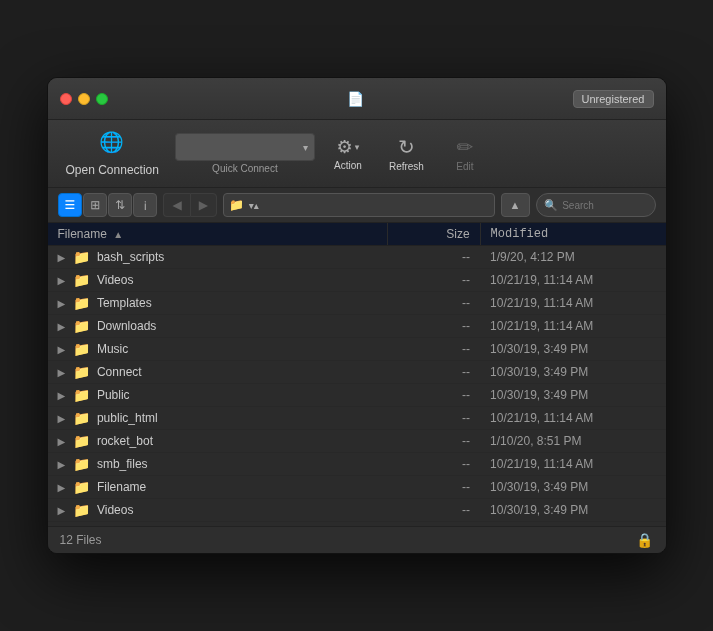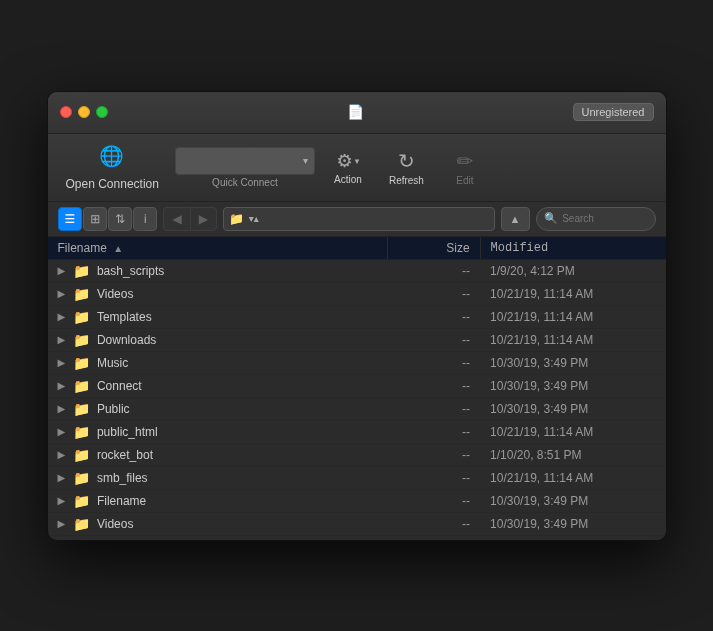--- a/index.html
+++ b/index.html
@@ -556,13 +556,17 @@
           <span>Videos</span>
         </div>
       </td>
       <td style="width:15%;text-align:right;color:#999;">--</td>
       <td style="width:30%;color:#999;">10/30/19, 3:49 PM</td>
     </tr>
         </tbody>
     </table>
   </div>
 
+  <div class="statusbar">
+    <span class="statusbar-text">12 Files</span>
+    <span class="lock-icon">🔒</span>
+  </div>
 </div>
 
 </body></html>

